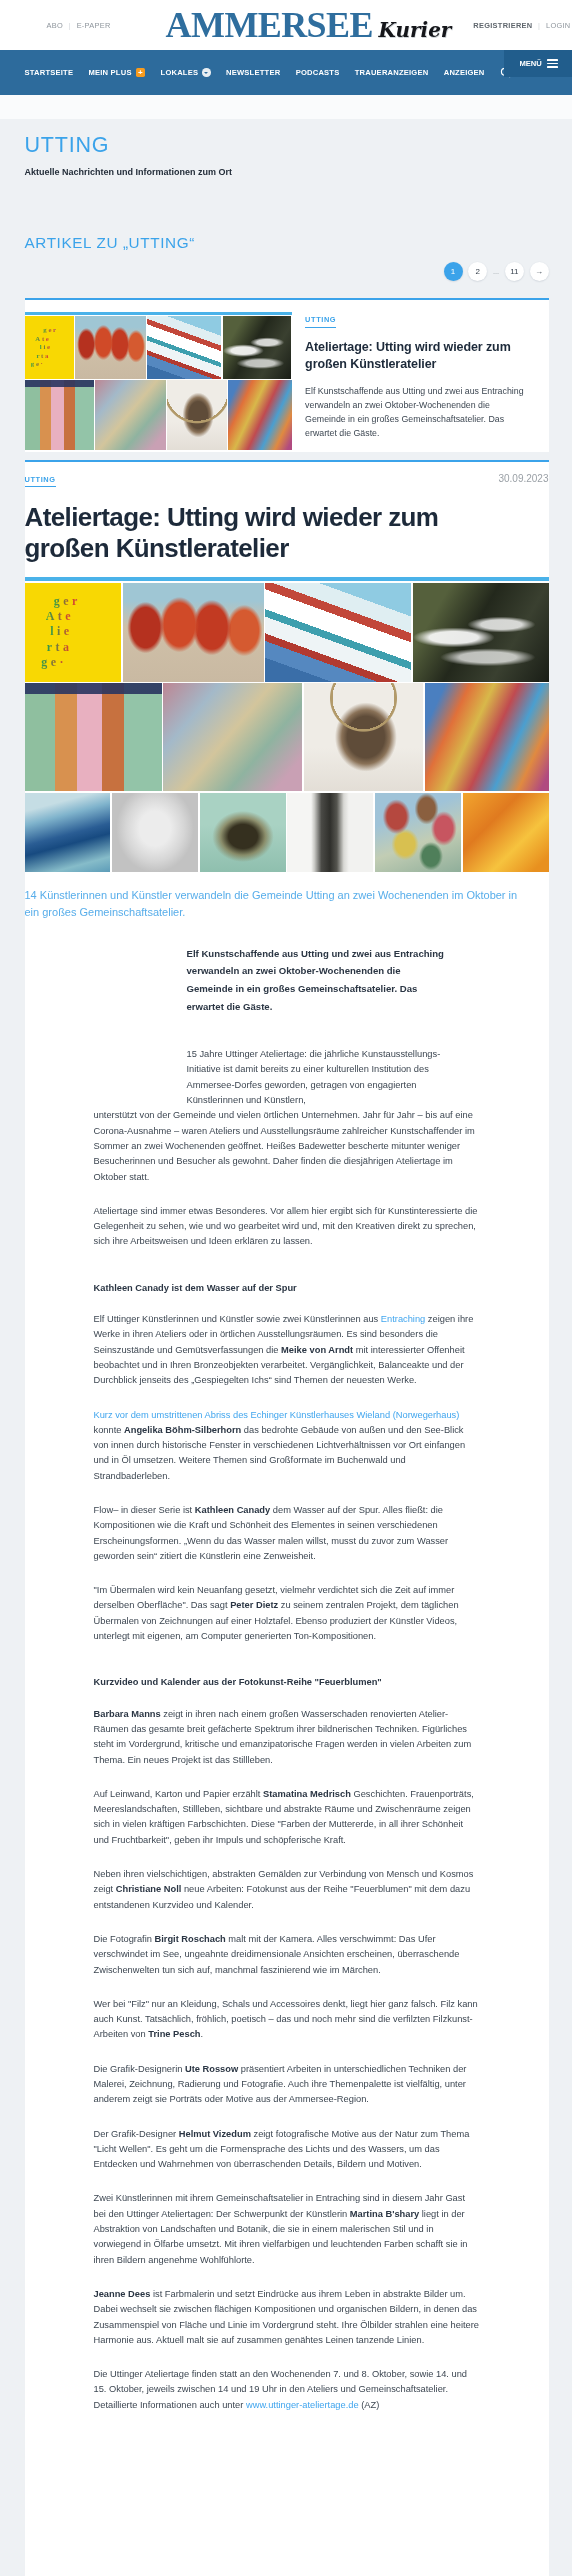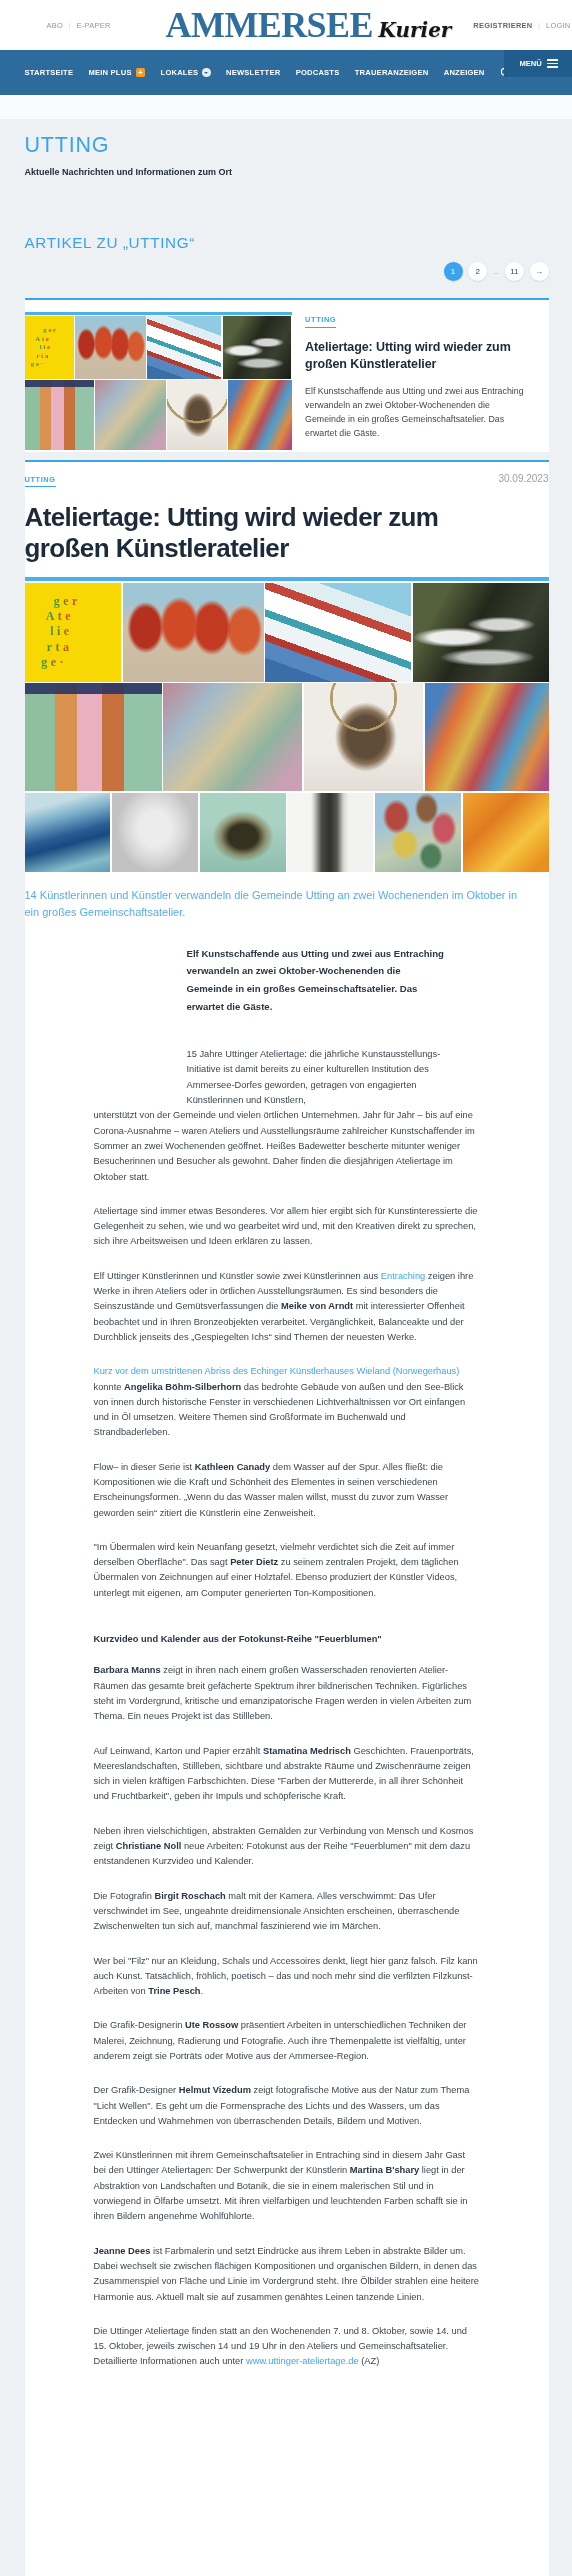--- a/index.html
+++ b/index.html
@@ -306,20 +306,21 @@
     </div>
 
     <p class="caption">14 Künstlerinnen und Künstler verwandeln die Gemeinde Utting an zwei Wochenenden im Oktober in ein großes Gemeinschaftsatelier.</p>
 
     <div class="article-body">
       <p class="intro">Elf Kunstschaffende aus Utting und zwei aus Entraching verwandeln an zwei Oktober-Wochenenden die Gemeinde in ein großes Gemeinschaftsatelier. Das erwartet die Gäste.</p>
       <p class="intro-cont">15 Jahre Uttinger Ateliertage: die jährliche Kunstausstellungs-Initiative ist damit bereits zu einer kulturellen Institution des Ammersee-Dorfes geworden, getragen von engagierten Künstlerinnen und Künstlern,</p>
       <p class="bp">unterstützt von der Gemeinde und vielen örtlichen Unternehmen. Jahr für Jahr – bis auf eine Corona-Ausnahme – waren Ateliers und Ausstellungsräume zahlreicher Kunstschaffender im Sommer an zwei Wochenenden geöffnet. Heißes Badewetter bescherte mitunter weniger Besucherinnen und Besucher als gewohnt. Daher finden die diesjährigen Ateliertage im Oktober statt.</p>
       <p class="bp">Ateliertage sind immer etwas Besonderes. Vor allem hier ergibt sich für Kunstinteressierte die Gelegenheit zu sehen, wie und wo gearbeitet wird und, mit den Kreativen direkt zu sprechen, sich ihre Arbeitsweisen und Ideen erklären zu lassen.</p>
 
+      <h2>Kathleen Canady ist dem Wasser auf der Spur</h2>
 
       <p class="bp"><span>Elf Uttinger Künstlerinnen und Künstler sowie zwei Künstlerinnen aus </span><a class="lnk">Entraching</a><span> zeigen ihre Werke in ihren Ateliers oder in örtlichen Ausstellungsräumen. Es sind besonders die Seinszustände und Gemütsverfassungen die </span><strong class="b">Meike von Arndt</strong><span> mit interessierter Offenheit beobachtet und in Ihren Bronzeobjekten verarbeitet. Vergänglichkeit, Balanceakte und der Durchblick jenseits des „Gespiegelten Ichs“ sind Themen der neuesten Werke.</span></p>
 
       <p class="bp"><a class="lnk">Kurz vor dem umstrittenen Abriss des Echinger Künstlerhauses Wieland (Norwegerhaus)</a><span> konnte </span><strong class="b">Angelika Böhm-Silberhorn</strong><span> das bedrohte Gebäude von außen und den See-Blick von innen durch historische Fenster in verschiedenen Lichtverhältnissen vor Ort einfangen und in Öl umsetzen. Weitere Themen sind Großformate im Buchenwald und Strandbaderleben.</span></p>
 
       <p class="bp"><span>Flow– in dieser Serie ist </span><strong class="b">Kathleen Canady</strong><span> dem Wasser auf der Spur. Alles fließt: die Kompositionen wie die Kraft und Schönheit des Elementes in seinen verschiedenen Erscheinungsformen. „Wenn du das Wasser malen willst, musst du zuvor zum Wasser geworden sein“ zitiert die Künstlerin eine Zenweisheit.</span></p>
 
       <p class="bp"><span>"Im Übermalen wird kein Neuanfang gesetzt, vielmehr verdichtet sich die Zeit auf immer derselben Oberfläche". Das sagt </span><strong class="b">Peter Dietz</strong><span> zu seinem zentralen Projekt, dem täglichen Übermalen von Zeichnungen auf einer Holztafel. Ebenso produziert der Künstler Videos, unterlegt mit eigenen, am Computer generierten Ton-Kompositionen.</span></p>
 
       <h2>Kurzvideo und Kalender aus der Fotokunst-Reihe "Feuerblumen"</h2>

